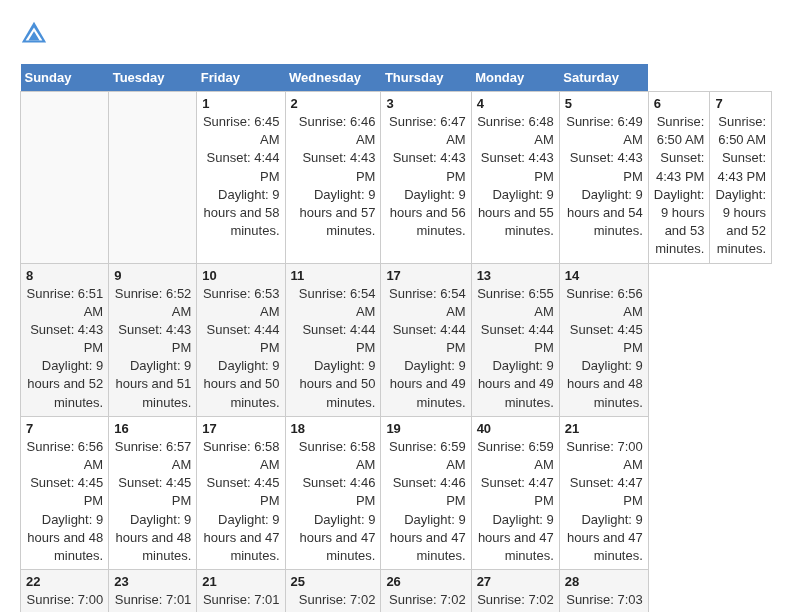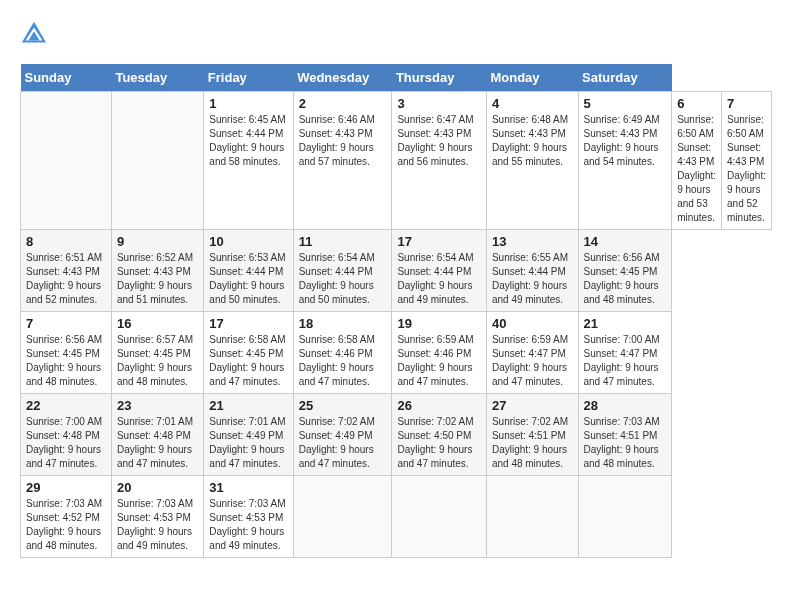--- a/index.html
+++ b/index.html
@@ -72,21 +72,22 @@
     }
     .day-num {
       font-size: 13px;
       font-weight: bold;
       margin-bottom: 2px;
       color: #222;
     }
     .day-info {
       color: #333;
       line-height: 1.4;
-      font-size: 10px;
+      font-size: 13px;
+      text-align: right;
     }
     td.empty {
       background: #f9f9f9;
     }
   </style>
 </head>
 <body>
 
 <div class="header">
   <div class="logo">

